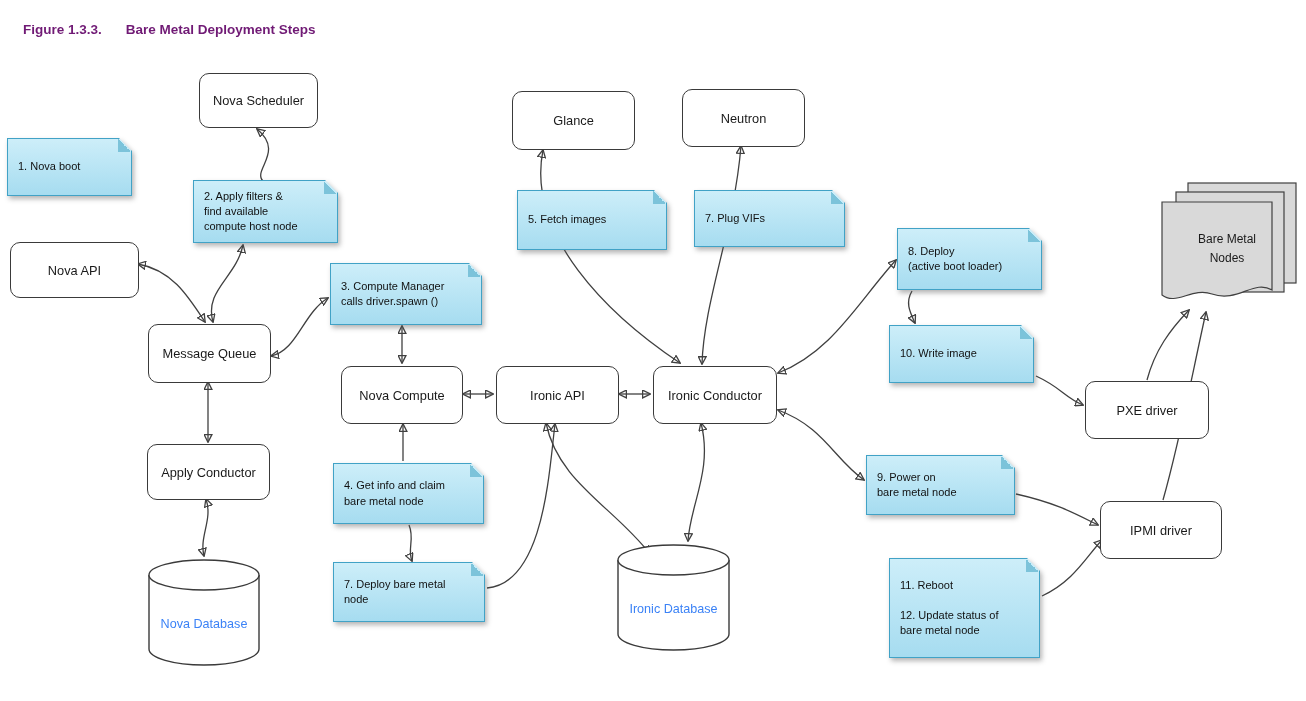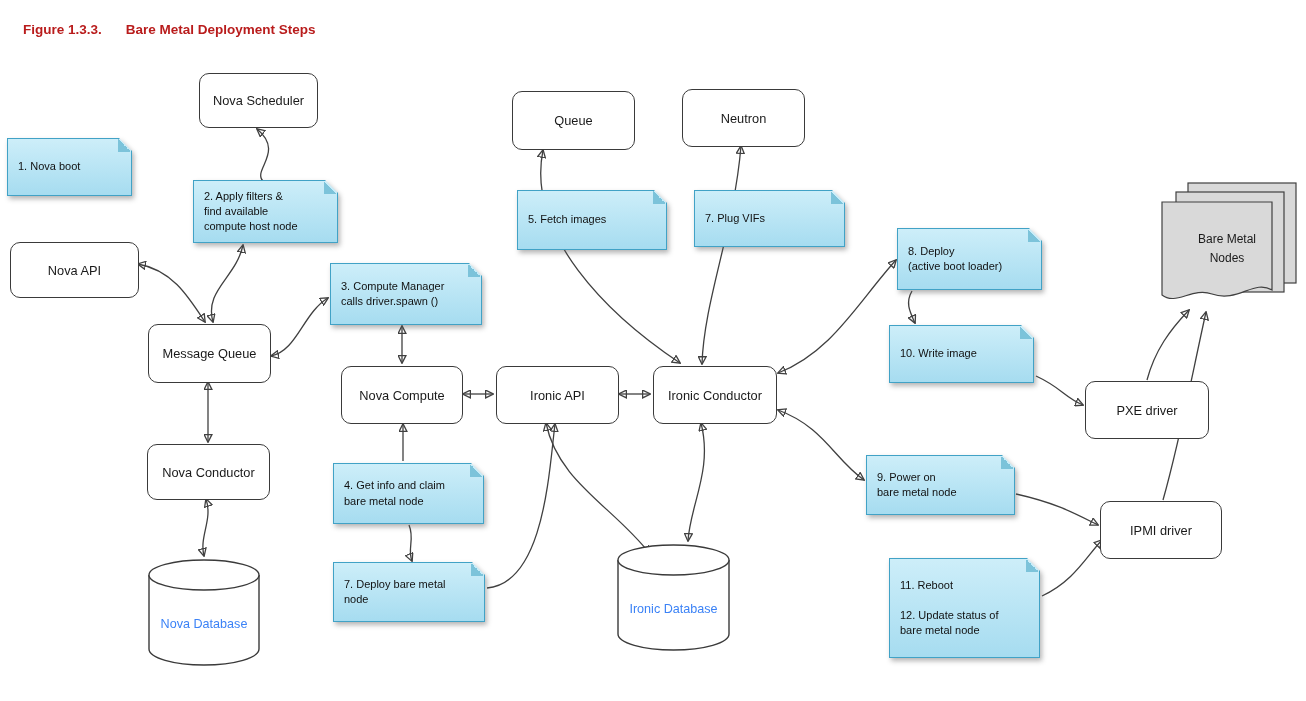--- a/index.html
+++ b/index.html
@@ -5,21 +5,21 @@
   html,body{margin:0;padding:0;background:#ffffff;}
   #canvas{
     position:relative;
     width:1306px;height:701px;
     background:#ffffff;
     font-family:"Liberation Sans",sans-serif;
     overflow:hidden;
   }
   .title{
     position:absolute;left:23px;top:22px;
-    font-size:13.5px;font-weight:bold;color:#b91c1c;
+    font-size:13.5px;font-weight:bold;color:#701a75;
   }
   .title .gap{margin-left:24px;}
   
   .box{
     position:absolute;
     background:#ffffff;
     border:1.3px solid #3a3a3a;
     border-radius:10px;
     display:flex;align-items:center;justify-content:center;
     font-size:12.8px;color:#1a1a1a;
@@ -106,33 +106,33 @@
     <path d="M 701,423 C 713,470 690,505 688,541" marker-start="url(#arr)" marker-end="url(#arr)"></path>
     <path d="M 403,461 L 403,424" marker-end="url(#arr)"></path>
     <path d="M 409,525 C 415,539 407,549 412,561" marker-end="url(#arr)"></path>
     <path d="M 487,588 C 544,583 549,472 555,424" marker-end="url(#arr)"></path>
   </svg>
 
   <div class="box" style="left:199px;top:73px;width:117px;height:53px">
     <span>Nova Scheduler</span>
   </div>
   <div class="box" style="left:512px;top:91px;width:121px;height:57px">
-    <span>Queue</span>
+    <span>Glance</span>
   </div>
   <div class="box" style="left:682px;top:89px;width:121px;height:56px">
     <span>Neutron</span>
   </div>
   <div class="box" style="left:10px;top:242px;width:127px;height:54px">
     <span>Nova API</span>
   </div>
   <div class="box" style="left:148px;top:324px;width:121px;height:57px">
     <span>Message Queue</span>
   </div>
   <div class="box" style="left:147px;top:444px;width:121px;height:54px">
-    <span>Nova Conductor</span>
+    <span>Apply Conductor</span>
   </div>
   <div class="box" style="left:341px;top:366px;width:120px;height:56px">
     <span>Nova Compute</span>
   </div>
   <div class="box" style="left:653px;top:366px;width:122px;height:56px">
     <span>Ironic Conductor</span>
   </div>
   <div class="box" style="left:496px;top:366px;width:121px;height:56px">
     <span>Ironic API</span>
   </div>

